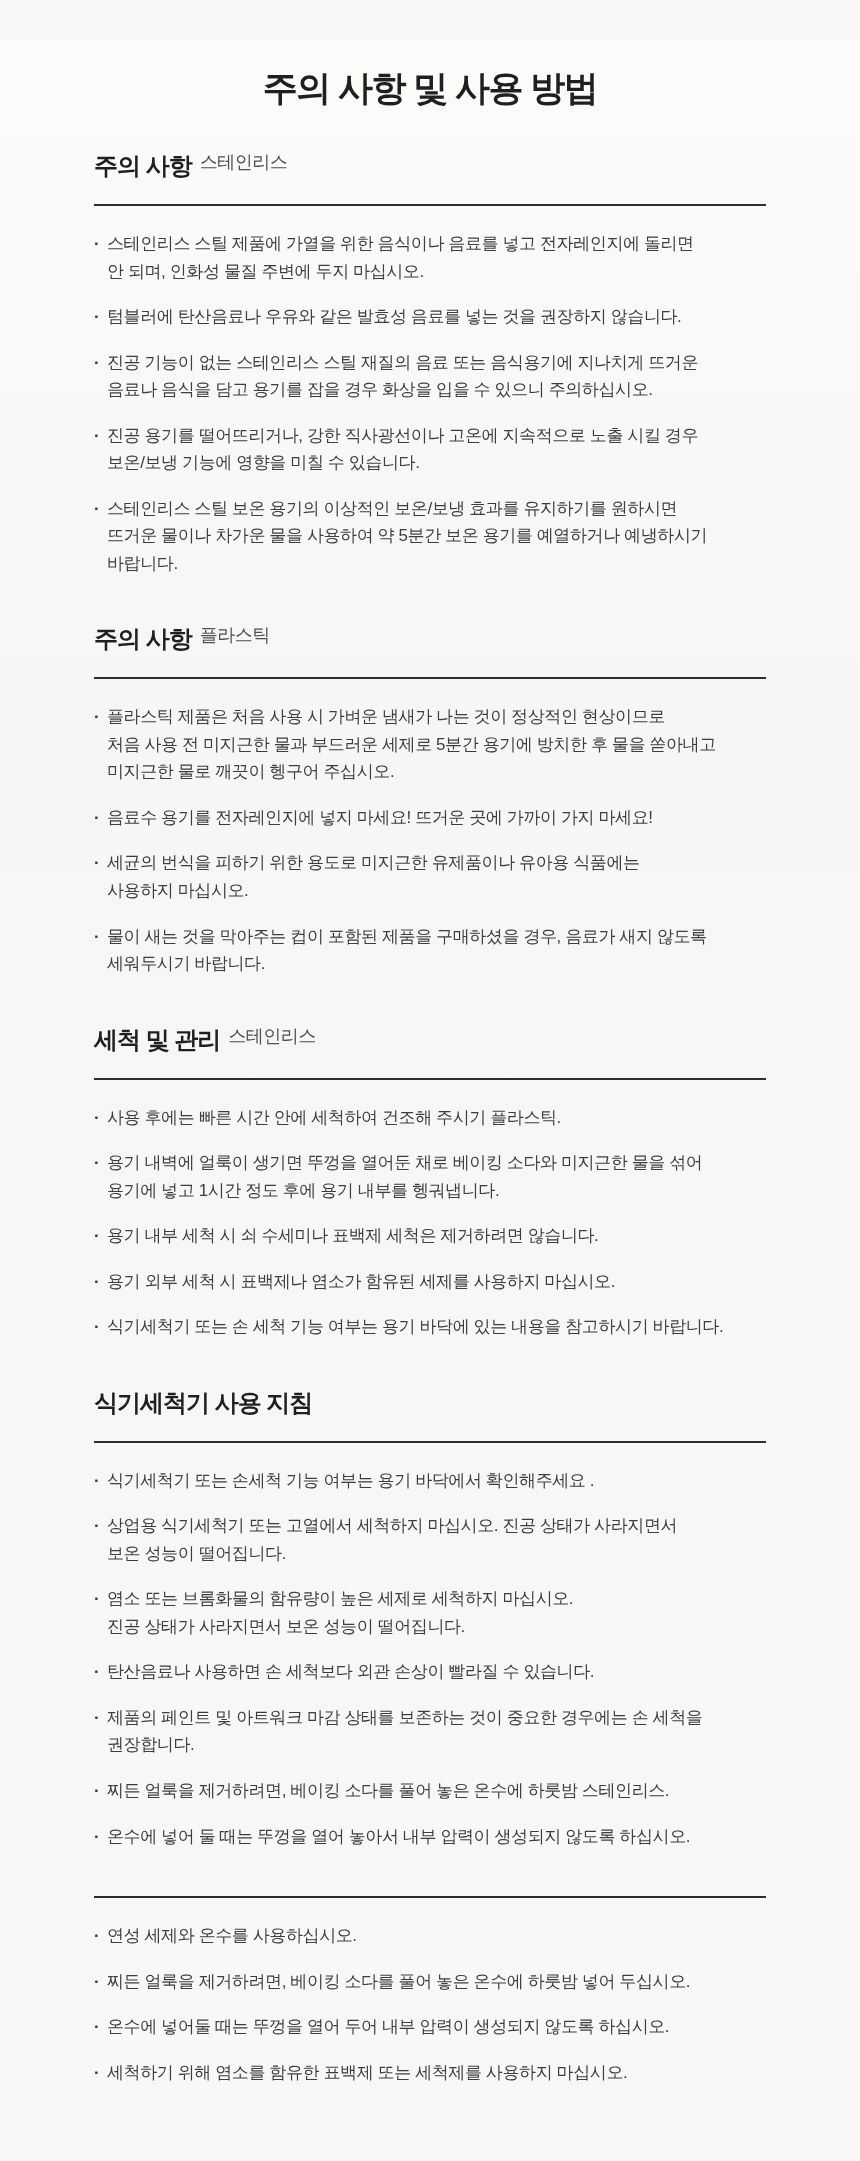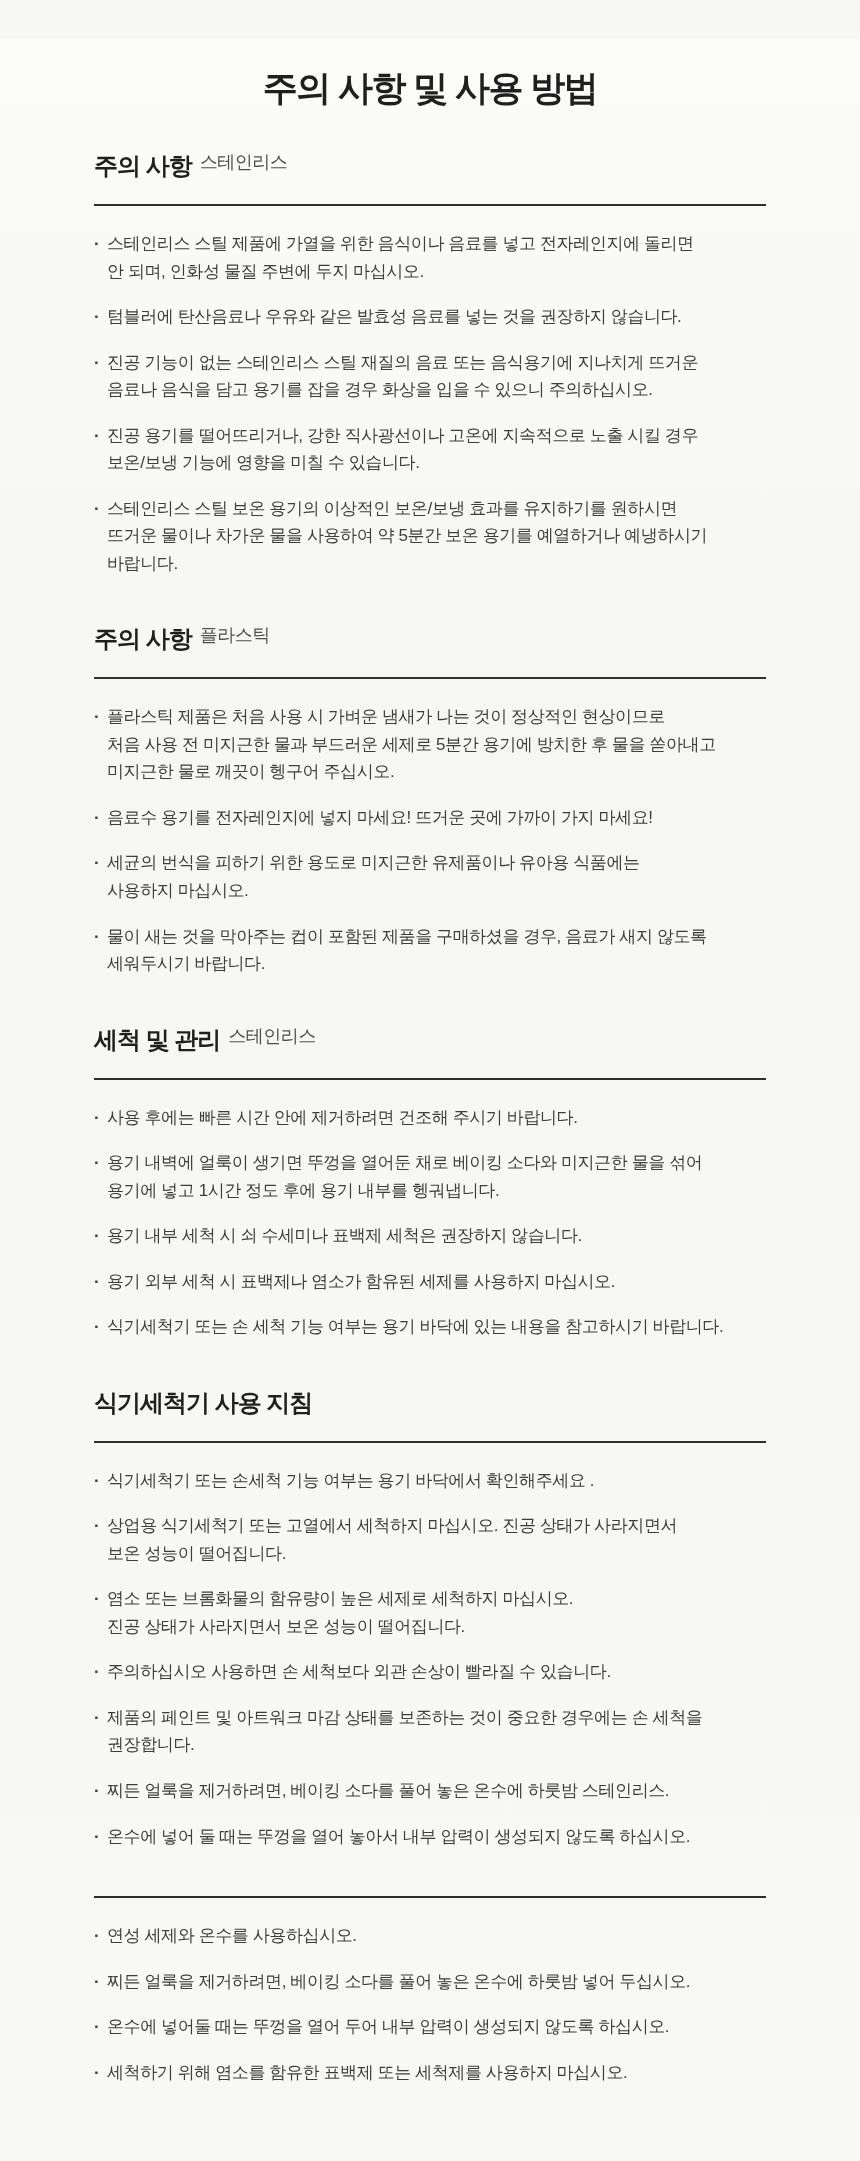--- a/index.html
+++ b/index.html
@@ -165,32 +165,32 @@
 
   <section class="section">
     <div class="section-header">
       <span class="section-heading">세척 및 관리</span>
       <span class="section-subtitle">스테인리스</span>
     </div>
     <hr class="section-rule">
     <ul class="bullet-list">
   <li class="bullet-item">
     <span class="bullet-dot">·</span>
-    <span class="bullet-text">사용 후에는 빠른 시간 안에 제거하려면 건조해 주시기 바랍니다.</span>
+    <span class="bullet-text">사용 후에는 빠른 시간 안에 세척하여 건조해 주시기 플라스틱.</span>
   </li>
 
   <li class="bullet-item">
     <span class="bullet-dot">·</span>
     <span class="bullet-text">용기 내벽에 얼룩이 생기면 뚜껑을 열어둔 채로 베이킹 소다와 미지근한 물을 섞어
 용기에 넣고 1시간 정도 후에 용기 내부를 헹궈냅니다.</span>
   </li>
 
   <li class="bullet-item">
     <span class="bullet-dot">·</span>
-    <span class="bullet-text">용기 내부 세척 시 쇠 수세미나 표백제 세척은 권장하지 않습니다.</span>
+    <span class="bullet-text">용기 내부 세척 시 쇠 수세미나 표백제 세척은 제거하려면 않습니다.</span>
   </li>
 
   <li class="bullet-item">
     <span class="bullet-dot">·</span>
     <span class="bullet-text">용기 외부 세척 시 표백제나 염소가 함유된 세제를 사용하지 마십시오.</span>
   </li>
 
   <li class="bullet-item">
     <span class="bullet-dot">·</span>
     <span class="bullet-text">식기세척기 또는 손 세척 기능 여부는 용기 바닥에 있는 내용을 참고하시기 바랍니다.</span>
@@ -217,21 +217,21 @@
   </li>
 
   <li class="bullet-item">
     <span class="bullet-dot">·</span>
     <span class="bullet-text">염소 또는 브롬화물의 함유량이 높은 세제로 세척하지 마십시오.
 진공 상태가 사라지면서 보온 성능이 떨어집니다.</span>
   </li>
 
   <li class="bullet-item">
     <span class="bullet-dot">·</span>
-    <span class="bullet-text">주의하십시오 사용하면 손 세척보다 외관 손상이 빨라질 수 있습니다.</span>
+    <span class="bullet-text">탄산음료나 사용하면 손 세척보다 외관 손상이 빨라질 수 있습니다.</span>
   </li>
 
   <li class="bullet-item">
     <span class="bullet-dot">·</span>
     <span class="bullet-text">제품의 페인트 및 아트워크 마감 상태를 보존하는 것이 중요한 경우에는 손 세척을
 권장합니다.</span>
   </li>
 
   <li class="bullet-item">
     <span class="bullet-dot">·</span>

